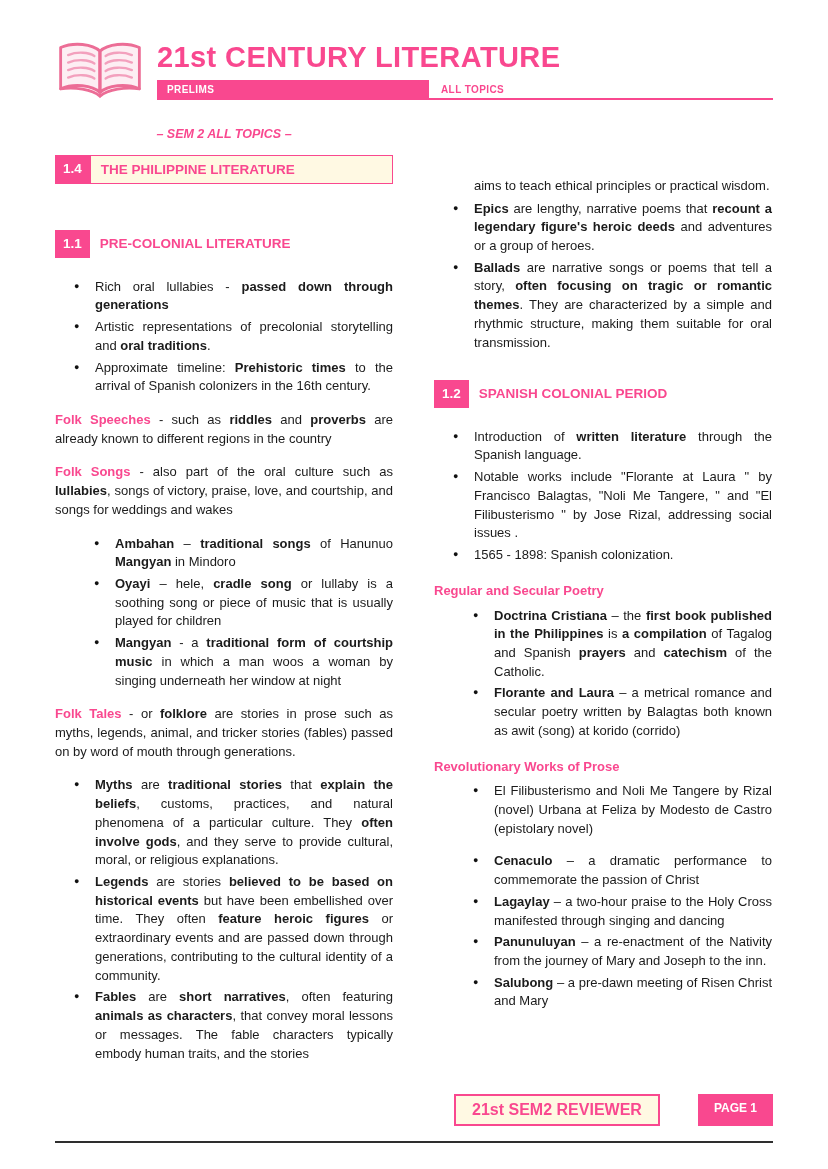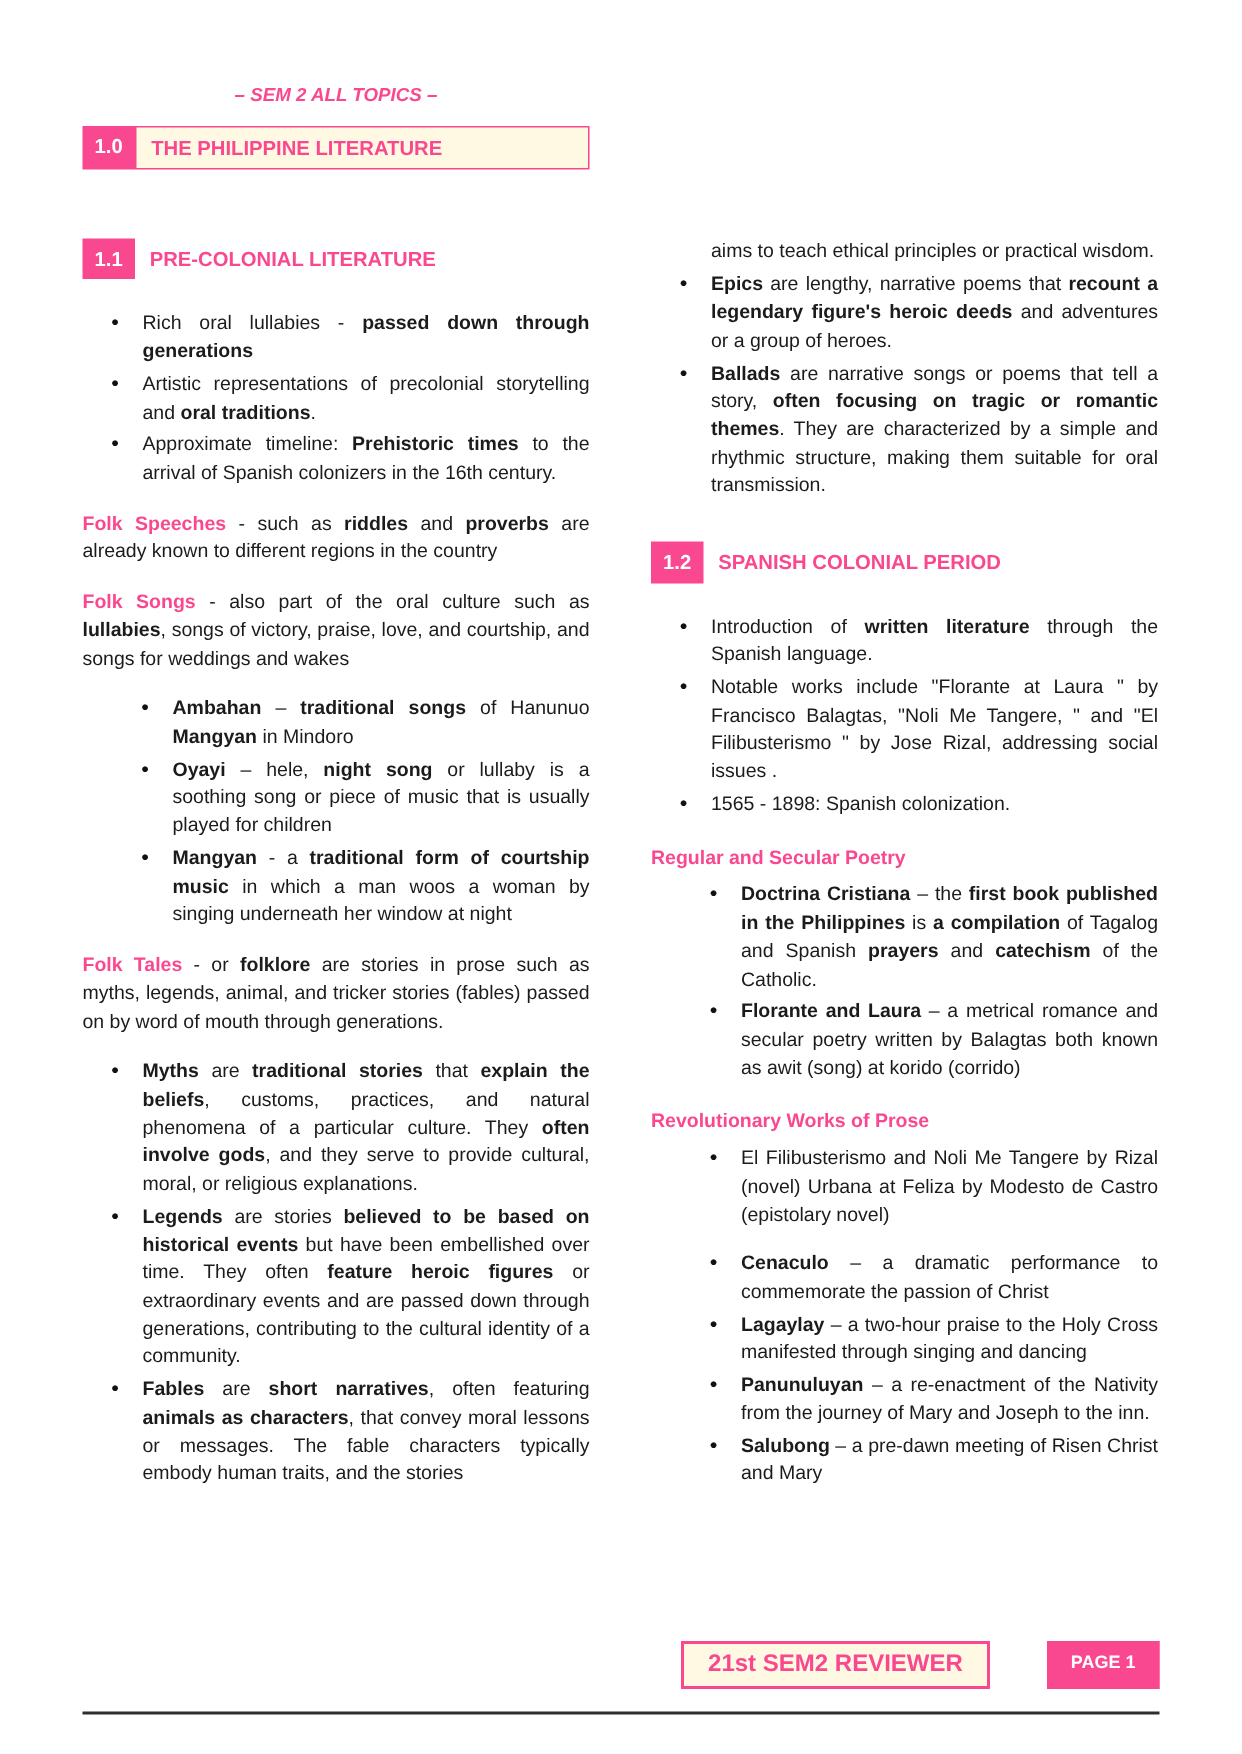--- a/index.html
+++ b/index.html
@@ -42,21 +42,21 @@
     flex: 1;
     color: var(--accent);
     font-size: 10px;
     font-weight: bold;
     letter-spacing: 0.4px;
     padding: 4px 10px 3px 12px;
     border-bottom: 2px solid var(--accent);
   }
 
   
-  .columns { display: flex; min-height: 966px; align-items: flex-end; }
+  .columns { display: flex; margin-top: 16px; min-height: 966px; align-items: center; }
   .col { width: 340px; font-size: 13px; line-height: 1.44; }
   .col-left { padding-right: 2px; }
   .col-right { padding-left: 2px; }
   .divider { width: 1px; background: #4a4a4a; margin: 2px 18px 60px 18px; }
   .col > :first-child { margin-top: 0 !important; }
 
   .b { font-weight: bold; }
   .pink { color: var(--accent); }
 
   .note {
@@ -126,42 +126,61 @@
     padding: 5px 14px;
     margin-left: 28px;
   }
   .footer-line { border-top: 2px solid #2e2e2e; margin-top: 15px; }
 </style>
 </head>
 <body>
 
 <div class="page">
 
+  <div class="header">
+    <div class="book-icon-wrap">
+      <svg viewBox="0 0 96 66" width="90" height="62" aria-hidden="true">
+        <path d="M48 12 C40 4 20 2 6 8 L6 52 C20 46 40 48 48 56 Z" fill="#fdeef3" stroke="#ec6d96" stroke-width="3" stroke-linejoin="round"></path>
+        <path d="M48 12 C56 4 76 2 90 8 L90 52 C76 46 56 48 48 56 Z" fill="#fdeef3" stroke="#ec6d96" stroke-width="3" stroke-linejoin="round"></path>
+        <path d="M48 12 L48 56" stroke="#ec6d96" stroke-width="3"></path>
+        <path d="M14 16 C24 12 36 13 42 17 M14 24 C24 20 36 21 42 25 M14 32 C24 28 36 29 42 33 M14 40 C24 36 36 37 42 41" stroke="#f3a0bd" stroke-width="2.5" fill="none" stroke-linecap="round"></path>
+        <path d="M82 16 C72 12 60 13 54 17 M82 24 C72 20 60 21 54 25 M82 32 C72 28 60 29 54 33 M82 40 C72 36 60 37 54 41" stroke="#f3a0bd" stroke-width="2.5" fill="none" stroke-linecap="round"></path>
+        <path d="M6 52 C20 50 40 52 48 60 C56 52 76 50 90 52" fill="none" stroke="#ec6d96" stroke-width="3" stroke-linecap="round"></path>
+      </svg>
+    </div>
+    <div class="header-right">
+      <div class="doc-title">21st CENTURY LITERATURE</div>
+      <div class="tabs">
+        <div class="tab-left">PRELIMS</div>
+        <div class="tab-right">ALL TOPICS</div>
+      </div>
+    </div>
+  </div>
 
   <div class="columns">
     <section class="col col-left" id="col-left">
         <div class="note"><span class="b pink">– SEM 2 ALL TOPICS –</span></div>
         <div class="section cream">
-          <div class="sec-num">1.0</div>
+          <div class="sec-num">1.4</div>
           <div class="sec-title">THE PHILIPPINE LITERATURE</div>
         </div>
         <div class="section plain">
           <div class="sec-num">1.1</div>
           <div class="sec-title">PRE-COLONIAL LITERATURE</div>
         </div>
         <ul class="bullets l1">
           <li><span>Rich oral lullabies - </span><span class="b">passed down through generations</span></li>
           <li><span>Artistic representations of precolonial storytelling and </span><span class="b">oral traditions</span><span>.</span></li>
           <li><span>Approximate timeline: </span><span class="b">Prehistoric times</span><span> to the arrival of Spanish colonizers in the 16th century.</span></li>
         </ul>
         <div class="para"><span class="b pink">Folk Speeches</span><span> - such as </span><span class="b">riddles</span><span> and </span><span class="b">proverbs</span><span> are already known to different regions in the country</span></div>
         <div class="para"><span class="b pink">Folk Songs</span><span> - also part of the oral culture such as </span><span class="b">lullabies</span><span>, songs of victory, praise, love, and courtship, and songs for weddings and wakes</span></div>
         <ul class="bullets l2">
           <li><span class="b">Ambahan</span><span> – </span><span class="b">traditional songs</span><span> of Hanunuo </span><span class="b">Mangyan</span><span> in Mindoro</span></li>
-          <li><span class="b">Oyayi</span><span> – hele, </span><span class="b">night song</span><span> or lullaby is a soothing song or piece of music that is usually played for children</span></li>
+          <li><span class="b">Oyayi</span><span> – hele, </span><span class="b">cradle song</span><span> or lullaby is a soothing song or piece of music that is usually played for children</span></li>
           <li><span class="b">Mangyan</span><span> - a </span><span class="b">traditional form of courtship music</span><span> in which a man woos a woman by singing underneath her window at night</span></li>
         </ul>
         <div class="para"><span class="b pink">Folk Tales</span><span> - or </span><span class="b">folklore</span><span> are stories in prose such as myths, legends, animal, and tricker stories (fables) passed on by word of mouth through generations.</span></div>
         <ul class="bullets l1">
           <li><span class="b">Myths</span><span> are </span><span class="b">traditional stories</span><span> that </span><span class="b">explain the beliefs</span><span>, customs, practices, and natural phenomena of a particular culture. They </span><span class="b">often involve gods</span><span>, and they serve to provide cultural, moral, or religious explanations.</span></li>
           <li><span class="b">Legends</span><span> are stories </span><span class="b">believed to be based on historical events</span><span> but have been embellished over time. They often </span><span class="b">feature heroic figures</span><span> or extraordinary events and are passed down through generations, contributing to the cultural identity of a community.</span></li>
           <li><span class="b">Fables</span><span> are </span><span class="b">short narratives</span><span>, often featuring </span><span class="b">animals as characters</span><span>, that convey moral lessons or messages. The fable characters typically embody human traits, and the stories</span></li>
         </ul>
       </section>
     <div class="divider"></div>

